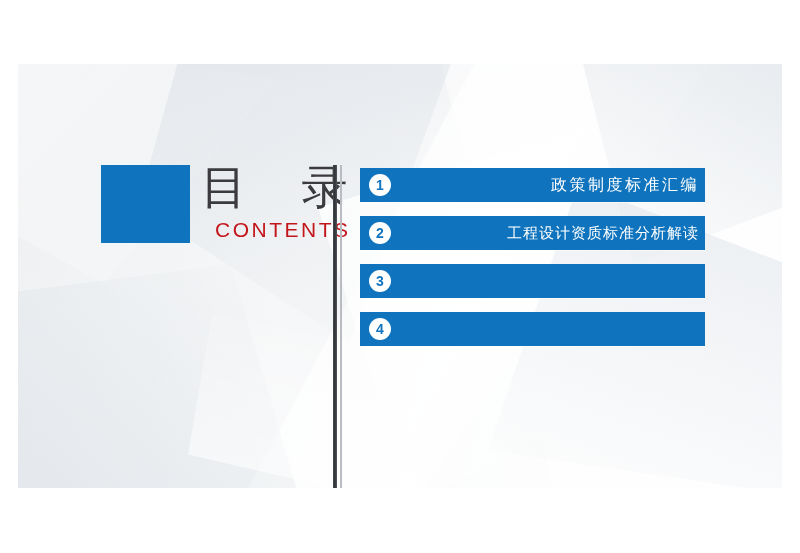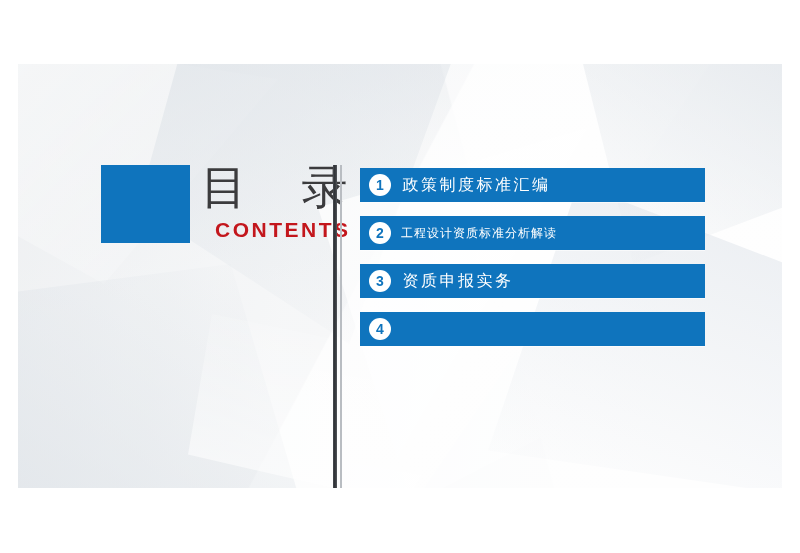--- a/index.html
+++ b/index.html
@@ -110,21 +110,21 @@
     letter-spacing: 20px;
     color: #3b3b3d;
     font-family: "DejaVu Sans", "Liberation Sans", sans-serif;
     white-space: nowrap;
   }
   #contents-text {
     position: absolute;
     left: 114px;
     top: 53px;
     font-size: 21px;
-    font-weight: bold;
+    font-weight: normal;
     letter-spacing: 2.5px;
     color: #c3161c;
     white-space: nowrap;
     font-family: "Liberation Sans", sans-serif;
   }
 
   
   #rule-thick {
     position: absolute;
     left: 315px;
@@ -173,33 +173,33 @@
     text-align: center;
     font-family: "Liberation Sans", sans-serif;
   }
   .menu-label {
     position: absolute;
     left: 40px;
     right: 6px;
     top: 0;
     height: 34px;
     line-height: 34px;
-    text-align: left;
+    text-align: right;
     color: #ffffff;
     font-size: 16px;
     white-space: nowrap;
     font-family: "DejaVu Sans", "Liberation Sans", sans-serif;
   }
   .menu-row.tight .menu-label {
     font-size: 16px;
     letter-spacing: 2.5px;
     text-indent: 2.5px;
   }
   .menu-row.wide .menu-label {
-    font-size: 12px;
+    font-size: 15px;
     letter-spacing: 1px;
     text-indent: 1px;
   }
 </style>
 </head>
 <body>
 
 <div id="page">
 
   <div id="slide">
@@ -229,21 +229,20 @@
         <div class="menu-label">政策制度标准汇编</div>
       </div>
 
       <div class="menu-row wide">
         <div class="num-badge">2</div>
         <div class="menu-label">工程设计资质标准分析解读</div>
       </div>
 
       <div class="menu-row tight">
         <div class="num-badge">3</div>
-        <div class="menu-label">资质申报实务</div>
       </div>
 
       <div class="menu-row tight">
         <div class="num-badge">4</div>
       </div>
 
     </div>
 
   </div>
 </div>

